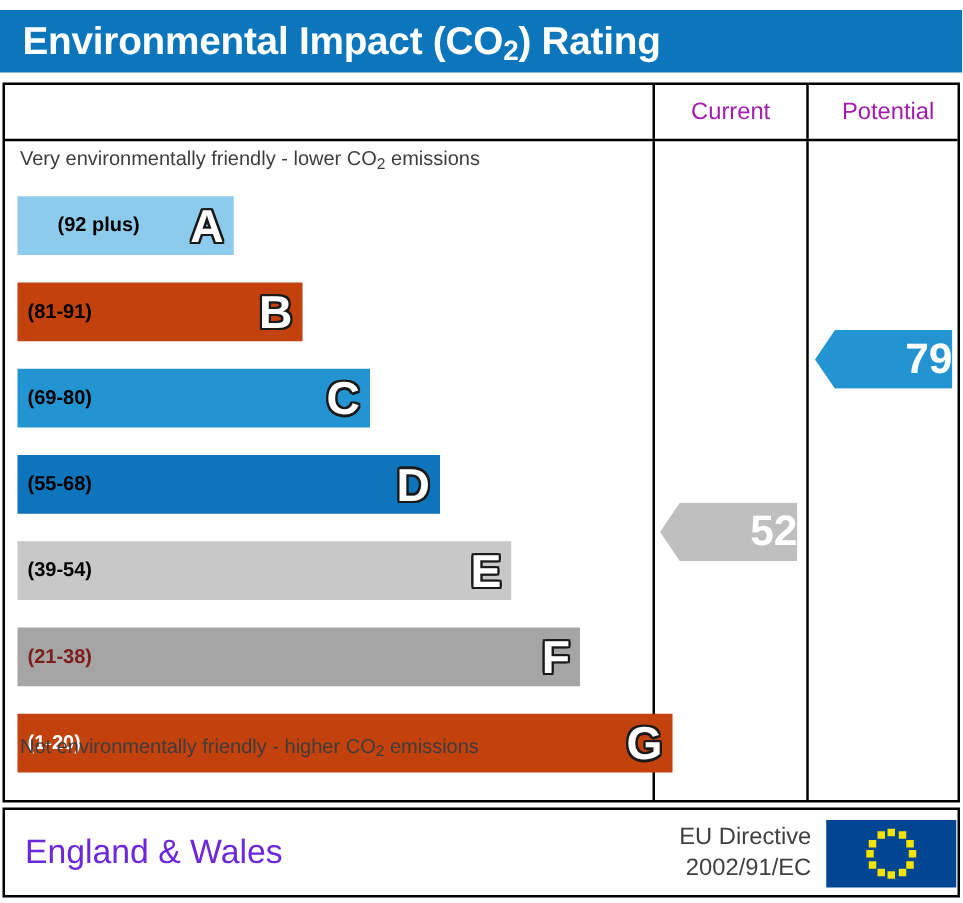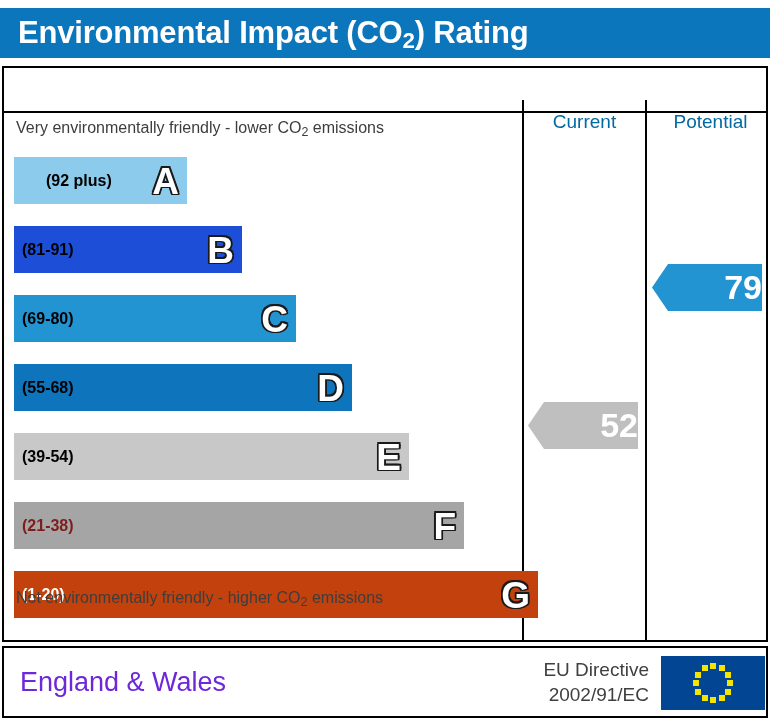--- a/index.html
+++ b/index.html
@@ -73,23 +73,22 @@
     box-sizing: border-box;
   }
   .col-head {
     position: absolute;
     top: 0;
     height: 100%;
     display: flex;
     align-items: center;
     justify-content: center;
     font-size: 19px;
-    color: #0369a1;
-    box-sizing: border-box;
-    margin-top: 32px;
+    color: #a21caf;
+    box-sizing: border-box;
   }
   .col-head.current {
     left: 518px;
     width: 123px;
     border-left: 2px solid #000000;
   }
   .col-head.potential {
     left: 641px;
     width: 129px;
     border-left: 2px solid #000000;
@@ -249,21 +248,21 @@
     <div class="vrule v2"></div>
 
     <div class="bands-area">
       <div class="caption top"><span>Very environmentally friendly - lower CO</span><sub>2</sub><span> emissions</span></div>
 
       <div id="band-list">
           <div class="band" style="top: 44px; width: 173px; background: rgb(140, 203, 235);">
             <span class="range" style="color: rgb(0, 0, 0); margin-left: 32px;">(92 plus)</span>
             <span class="letter">A</span>
           </div>
-          <div class="band" style="top: 113px; width: 228px; background: #1d4ed8;">
+          <div class="band" style="top: 113px; width: 228px; background: #c2410c;">
             <span class="range" style="color: rgb(0, 0, 0);">(81-91)</span>
             <span class="letter">B</span>
           </div>
           <div class="band" style="top: 182px; width: 282px; background: rgb(35, 148, 210);">
             <span class="range" style="color: rgb(0, 0, 0);">(69-80)</span>
             <span class="letter">C</span>
           </div>
           <div class="band" style="top: 251px; width: 338px; background: rgb(14, 116, 187);">
             <span class="range" style="color: rgb(0, 0, 0);">(55-68)</span>
             <span class="letter">D</span>

